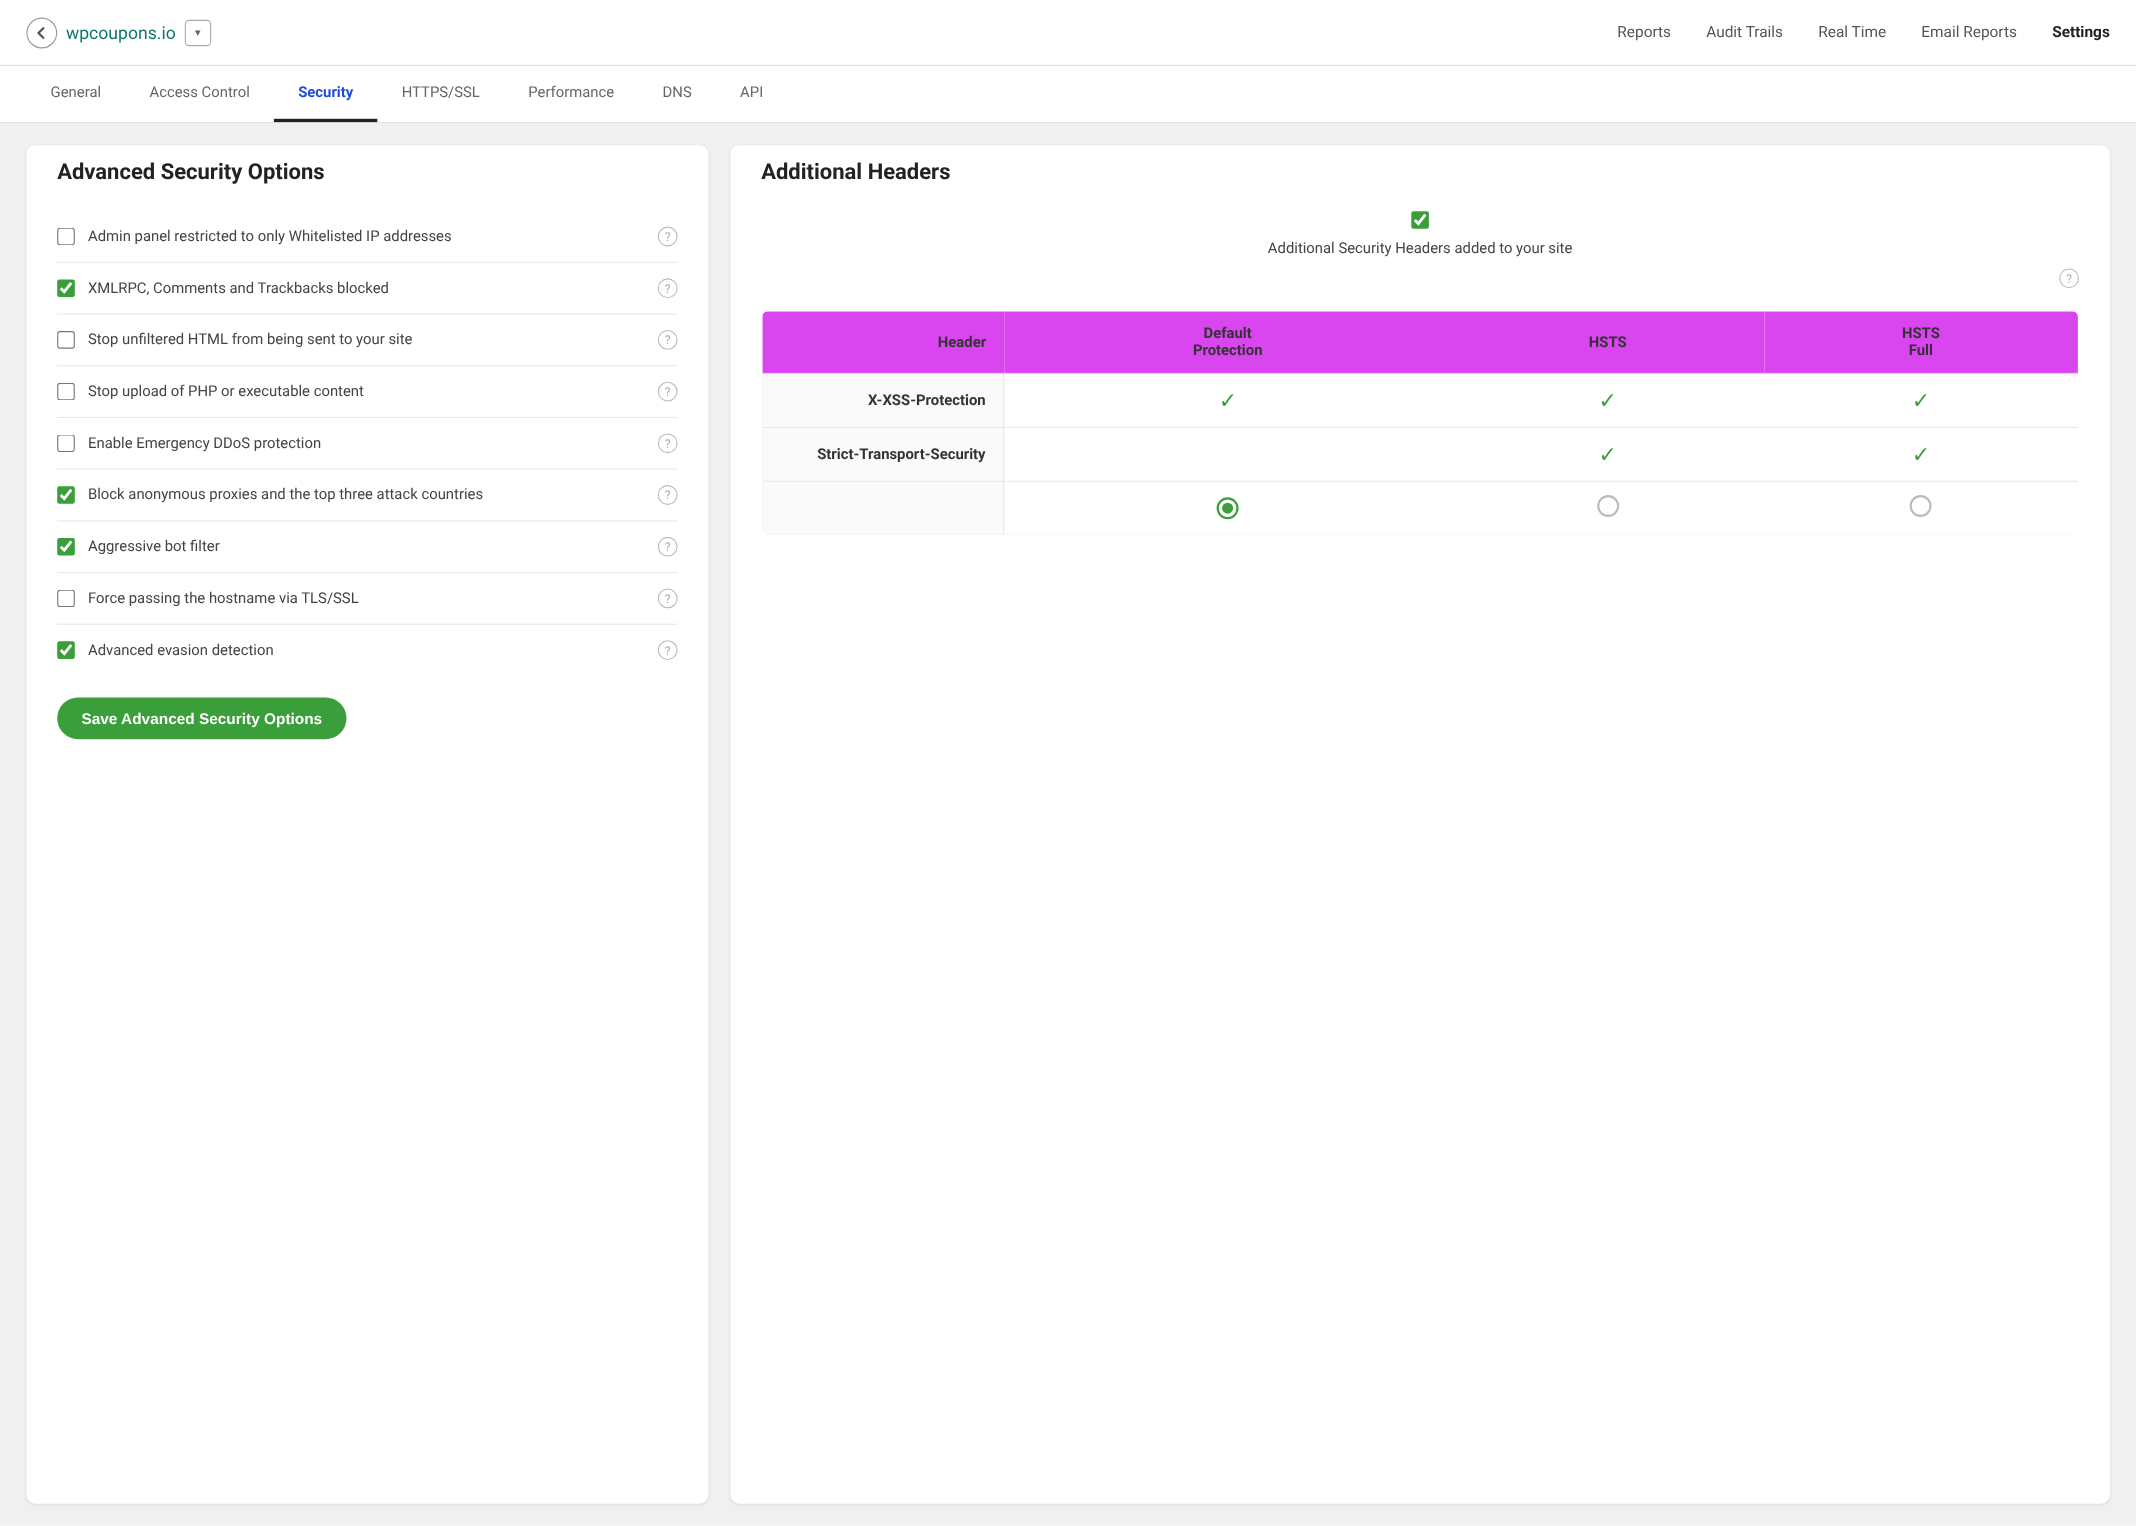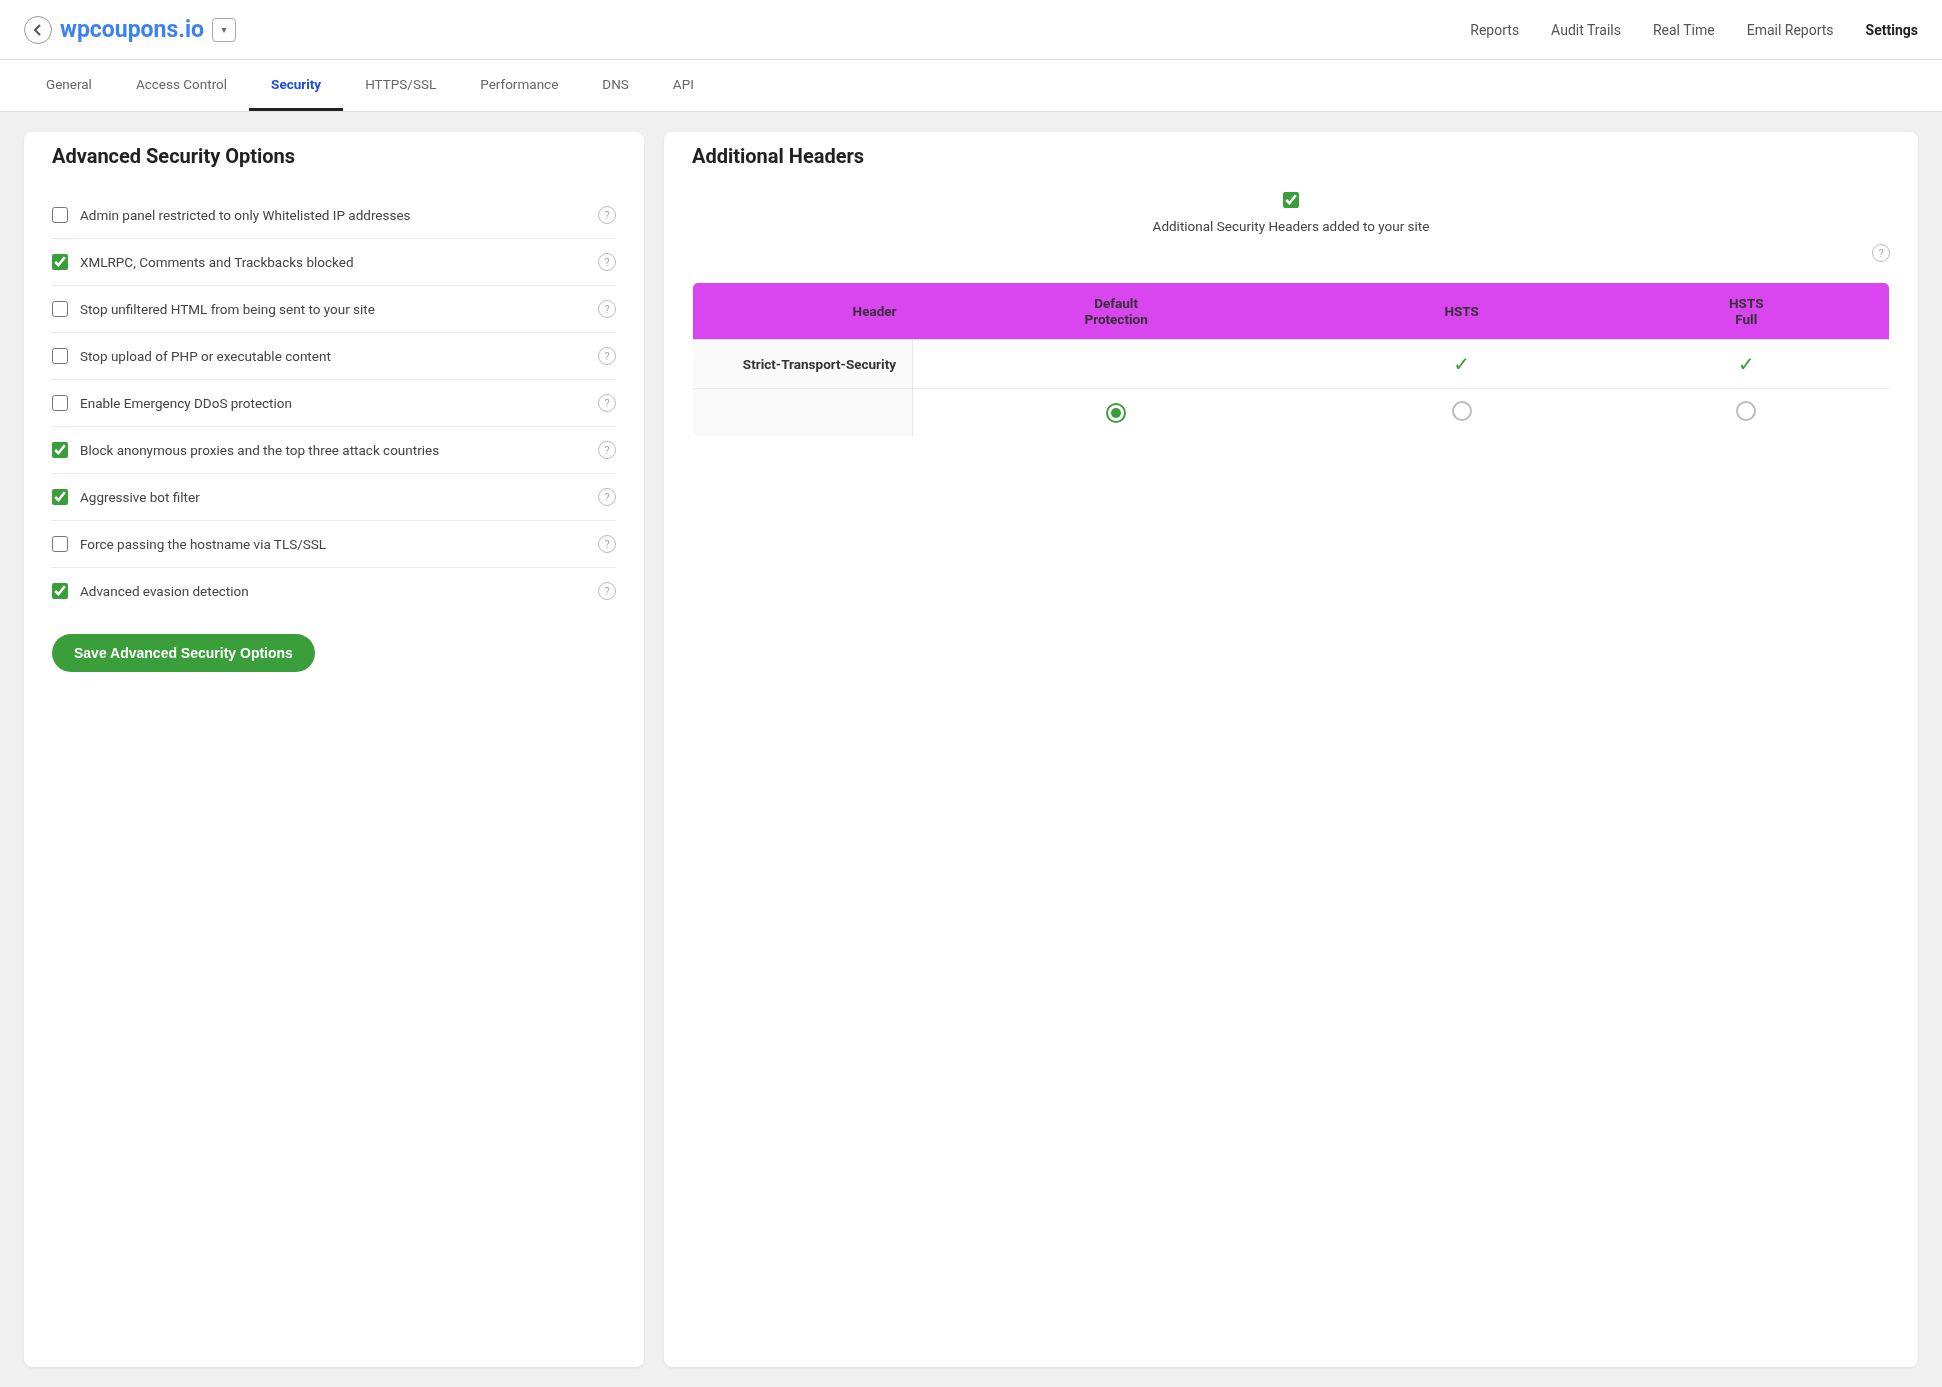--- a/index.html
+++ b/index.html
@@ -23,23 +23,23 @@
     .back-btn {
       width: 28px; height: 28px;
       border: 1.5px solid #999;
       border-radius: 50%;
       display: flex; align-items: center; justify-content: center;
       cursor: pointer;
       background: #fff;
     }
     .back-btn svg { width: 12px; height: 12px; }
     .logo-text {
-      font-size: 23px;
-      font-weight: 700;
-      color: #3b82f6;
+      font-size: 16px;
+      font-weight: 400;
+      color: #0f766e;
     }
     .site-selector {
       width: 24px; height: 24px;
       border: 1px solid #aaa;
       border-radius: 4px;
       display: flex; align-items: center; justify-content: center;
       cursor: pointer;
       background: #fff;
       font-size: 10px;
       color: #666;
@@ -347,20 +347,26 @@
       <thead>
         <tr>
           <th>Header</th>
           <th>Default<br>Protection</th>
           <th>HSTS</th>
           <th>HSTS<br>Full</th>
         </tr>
       </thead>
       <tbody>
         <tr>
+          <td>X-XSS-Protection</td>
+          <td><span class="check-green">✓</span></td>
+          <td><span class="check-green">✓</span></td>
+          <td><span class="check-green">✓</span></td>
+        </tr>
+        <tr>
           <td>Strict-Transport-Security</td>
           <td></td>
           <td><span class="check-green">✓</span></td>
           <td><span class="check-green">✓</span></td>
         </tr>
         <tr>
           <td></td>
           <td>
             <div class="radio-filled"></div>
           </td>

